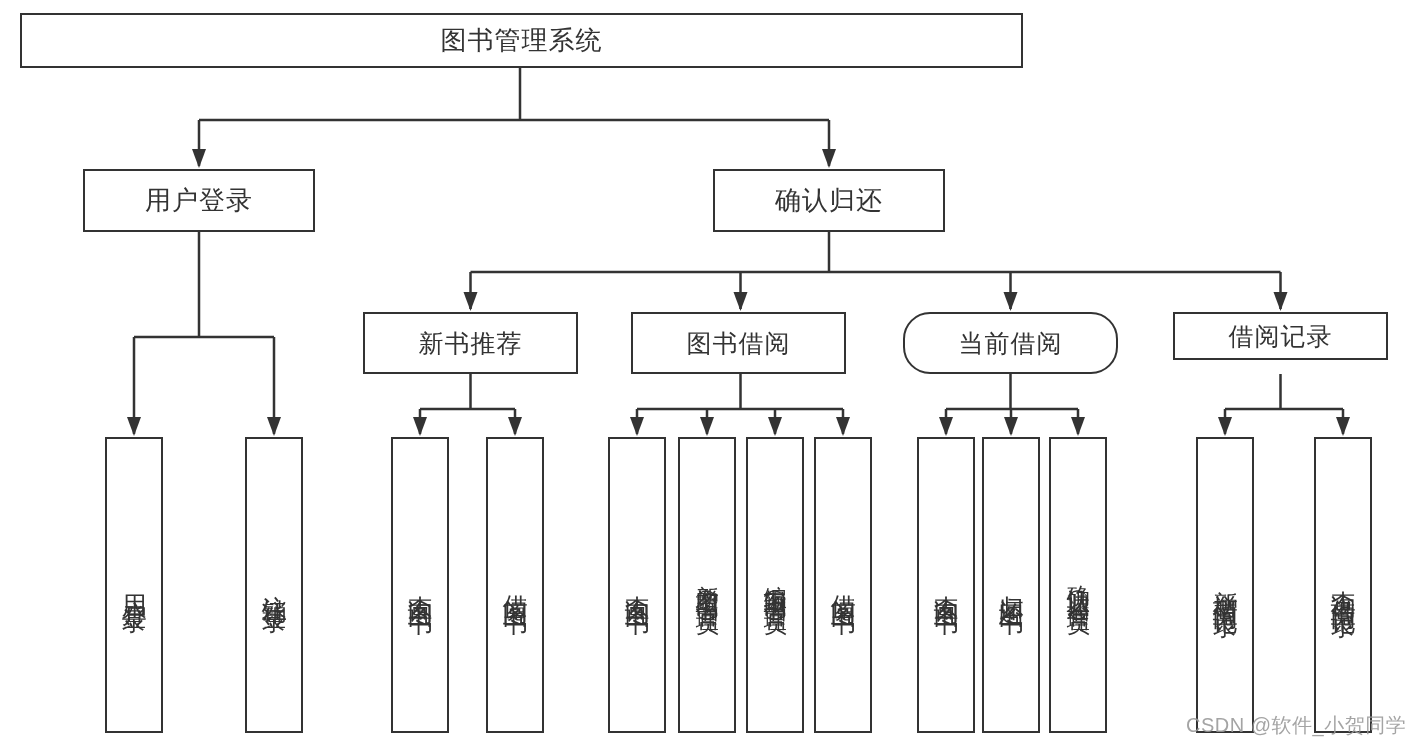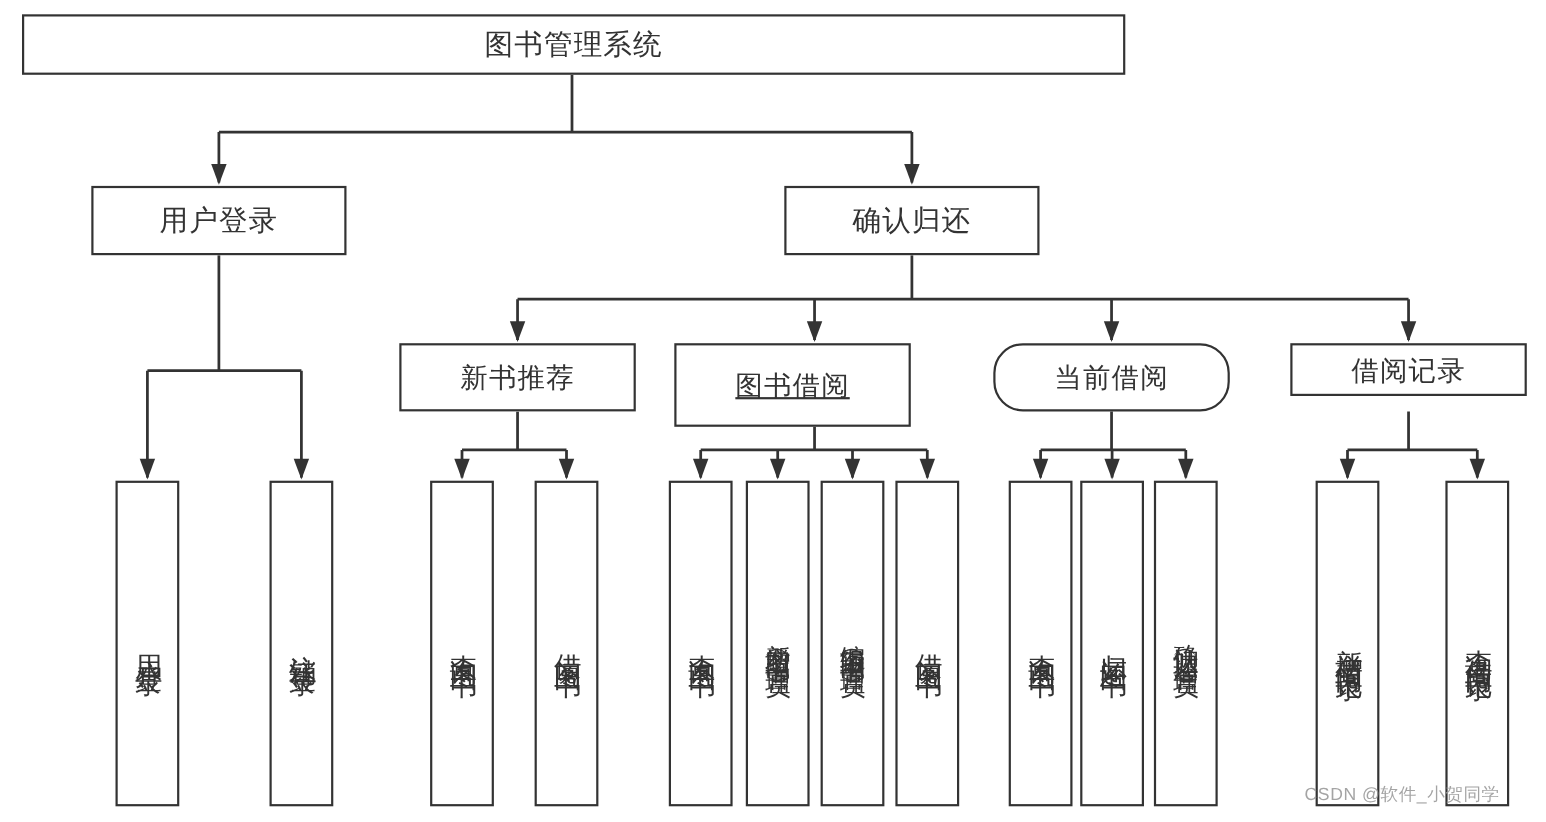--- a/index.html
+++ b/index.html
@@ -35,21 +35,21 @@
     writing-mode:vertical-rl;
     text-orientation:mixed;
     font-size:25px;
     letter-spacing:5px;
     line-height:1.1;
   }
   .leaf.small{font-size:23px;letter-spacing:4px;}
   .watermark{
     position:absolute;
     left:1186px;top:712px;
-    font-size:16px;
+    font-size:20px;
     letter-spacing:0.5px;
     color:var(--watermark);
     opacity:0.9;
     white-space:nowrap;
     z-index:5;
   }
 </style>
 </head>
 <body>
 
@@ -94,21 +94,21 @@
       <polygon points="1343,436 1336,417 1350,417"></polygon>
     </g>
   </svg>
 
   <div class="box root-box" style="left:20px;top:13px;width:1003px;height:55px;">图书管理系统</div>
 
   <div class="box lvl1-box" style="left:83px;top:169px;width:232px;height:63px;">用户登录</div>
   <div class="box lvl1-box" style="left:713px;top:169px;width:232px;height:63px;">确认归还</div>
 
   <div class="box lvl2-box" style="left:363px;top:312px;width:215px;height:62px;">新书推荐</div>
-  <div class="box lvl2-box" style="left:613px;top:312px;width:215px;height:76px;text-decoration:underline;">图书借阅</div>
+  <div class="box lvl2-box" style="left:631px;top:312px;width:215px;height:62px;">图书借阅</div>
   <div class="box lvl2-box" style="left:903px;top:312px;width:215px;height:62px;border-radius:27px;">当前借阅</div>
   <div class="box lvl2-box" style="left:1173px;top:312px;width:215px;height:48px;">借阅记录</div>
 
   <div class="box leaf" style="left:105px;top:437px;width:58px;height:296px;">用户登录</div>
   <div class="box leaf" style="left:245px;top:437px;width:58px;height:296px;">注销登录</div>
 
   <div class="box leaf" style="left:391px;top:437px;width:58px;height:296px;">查询图书</div>
   <div class="box leaf" style="left:486px;top:437px;width:58px;height:296px;">借阅图书</div>
 
   <div class="box leaf" style="left:608px;top:437px;width:58px;height:296px;">查询图书</div>

